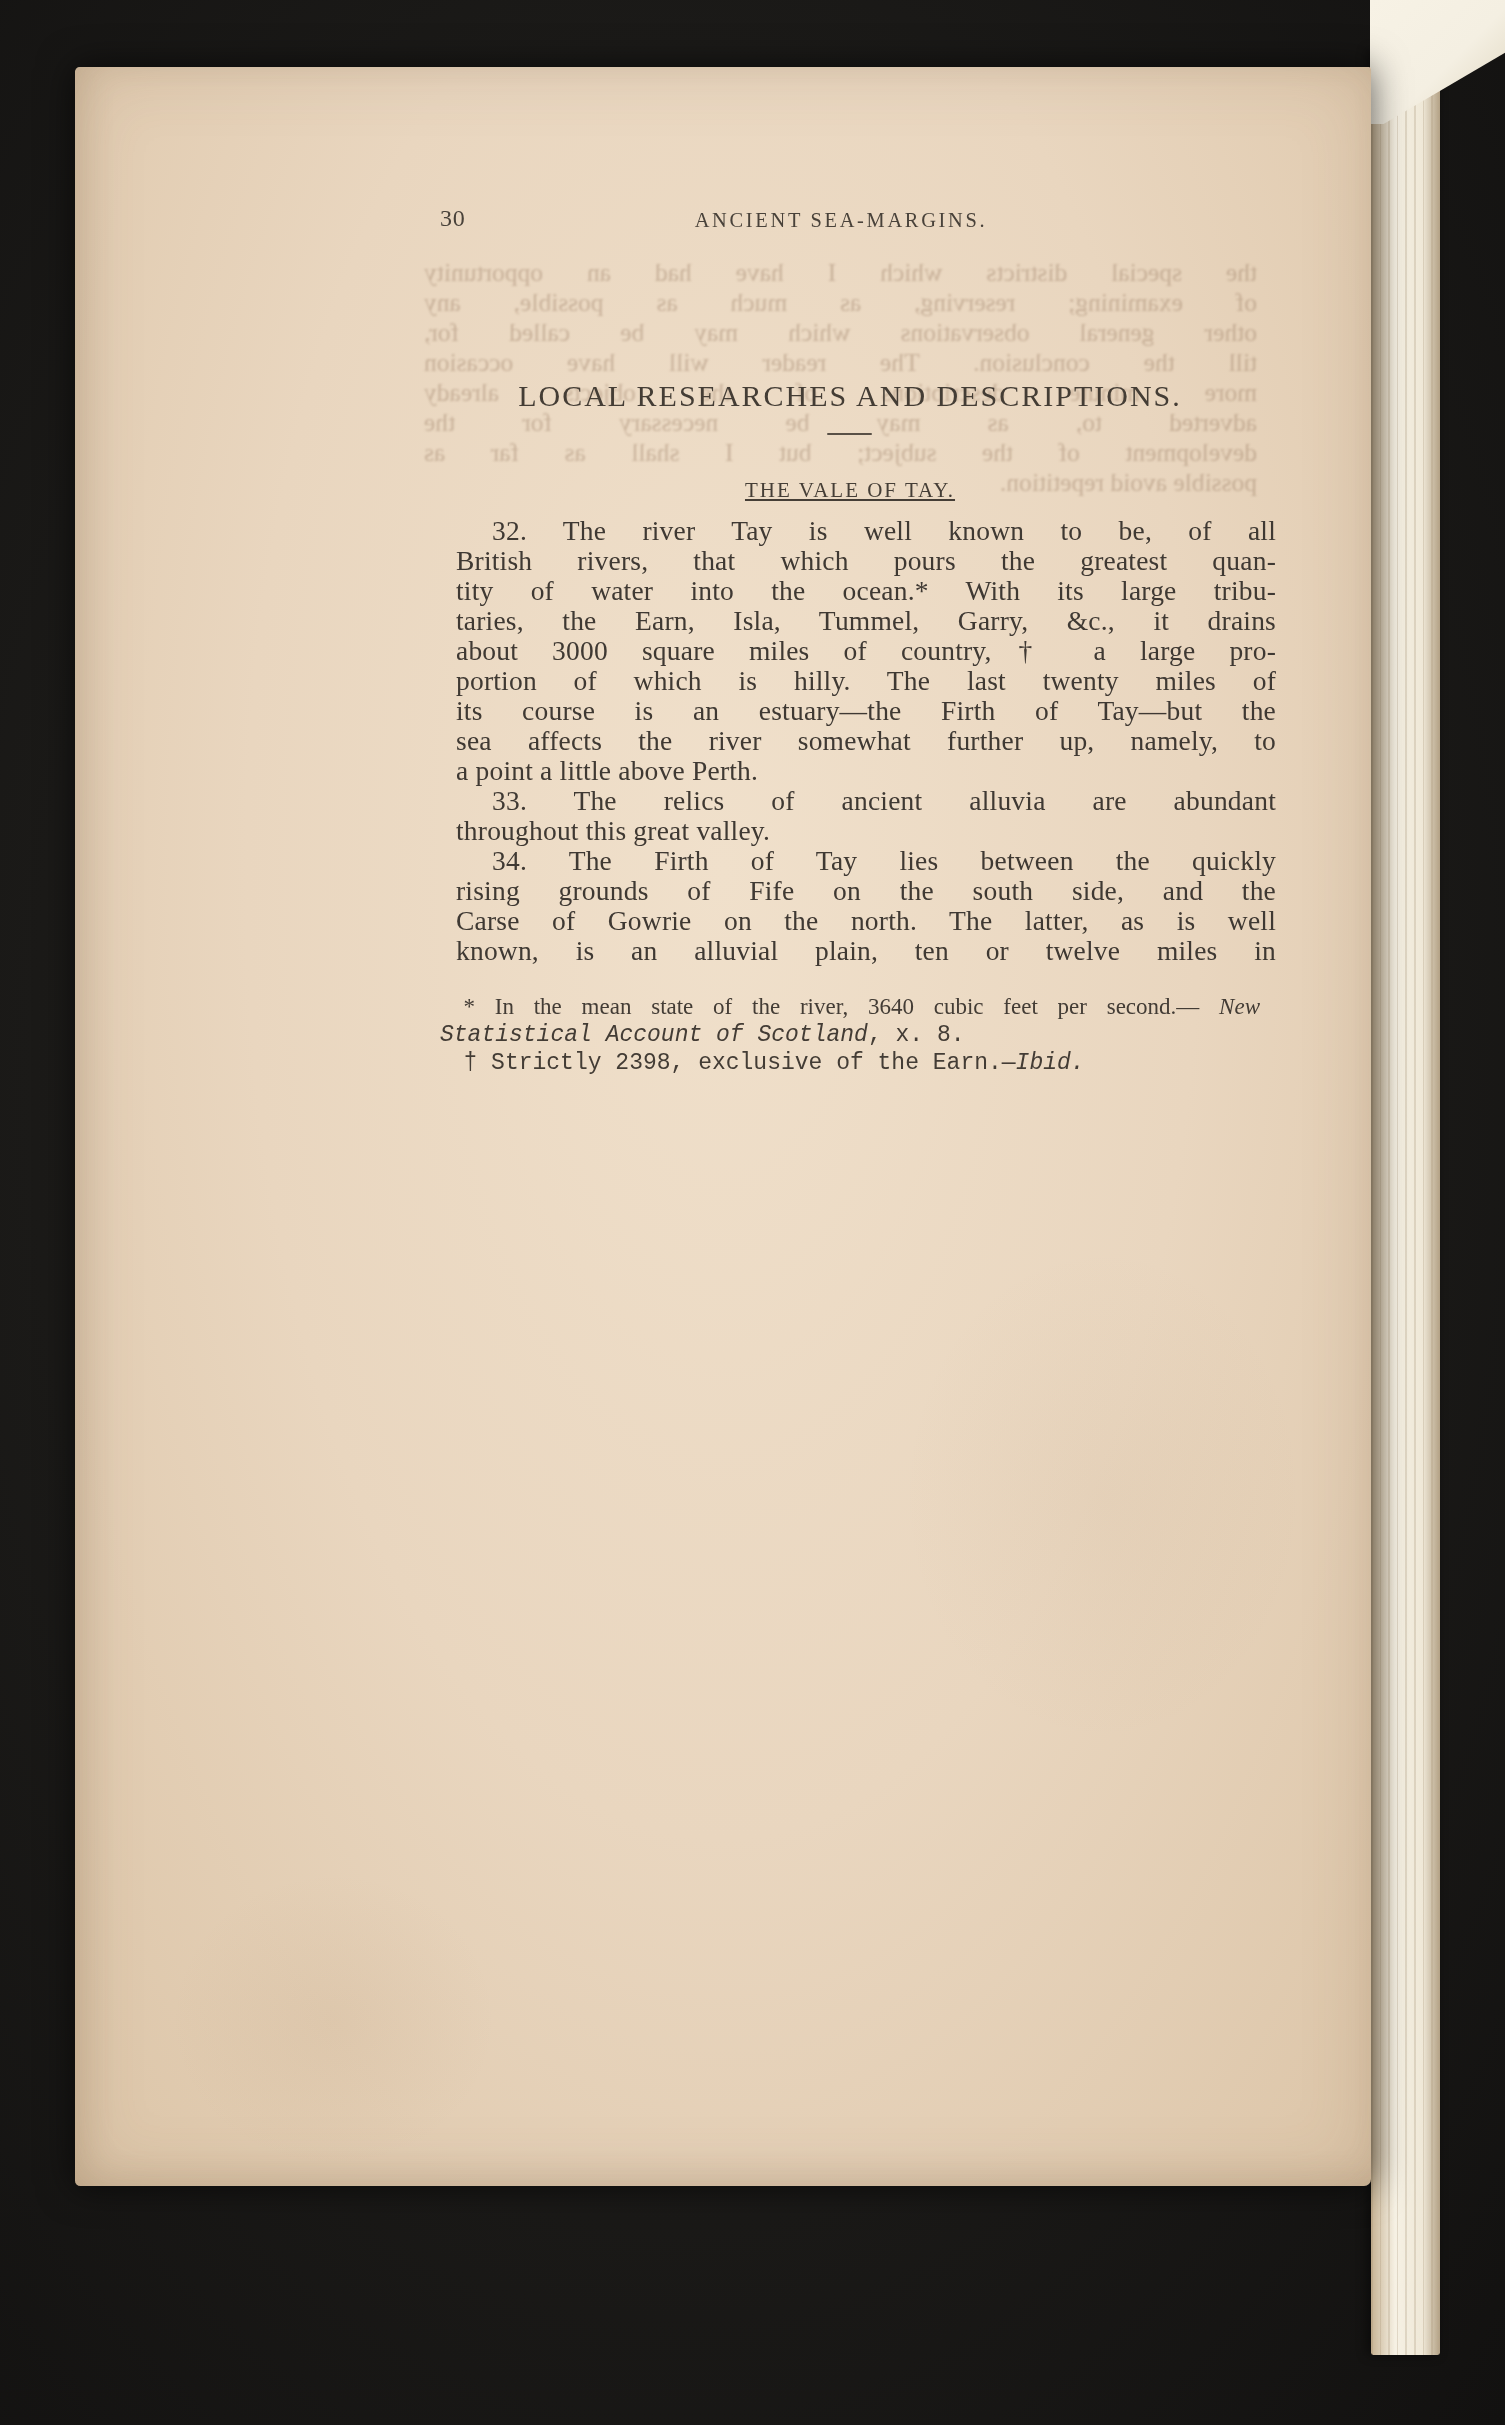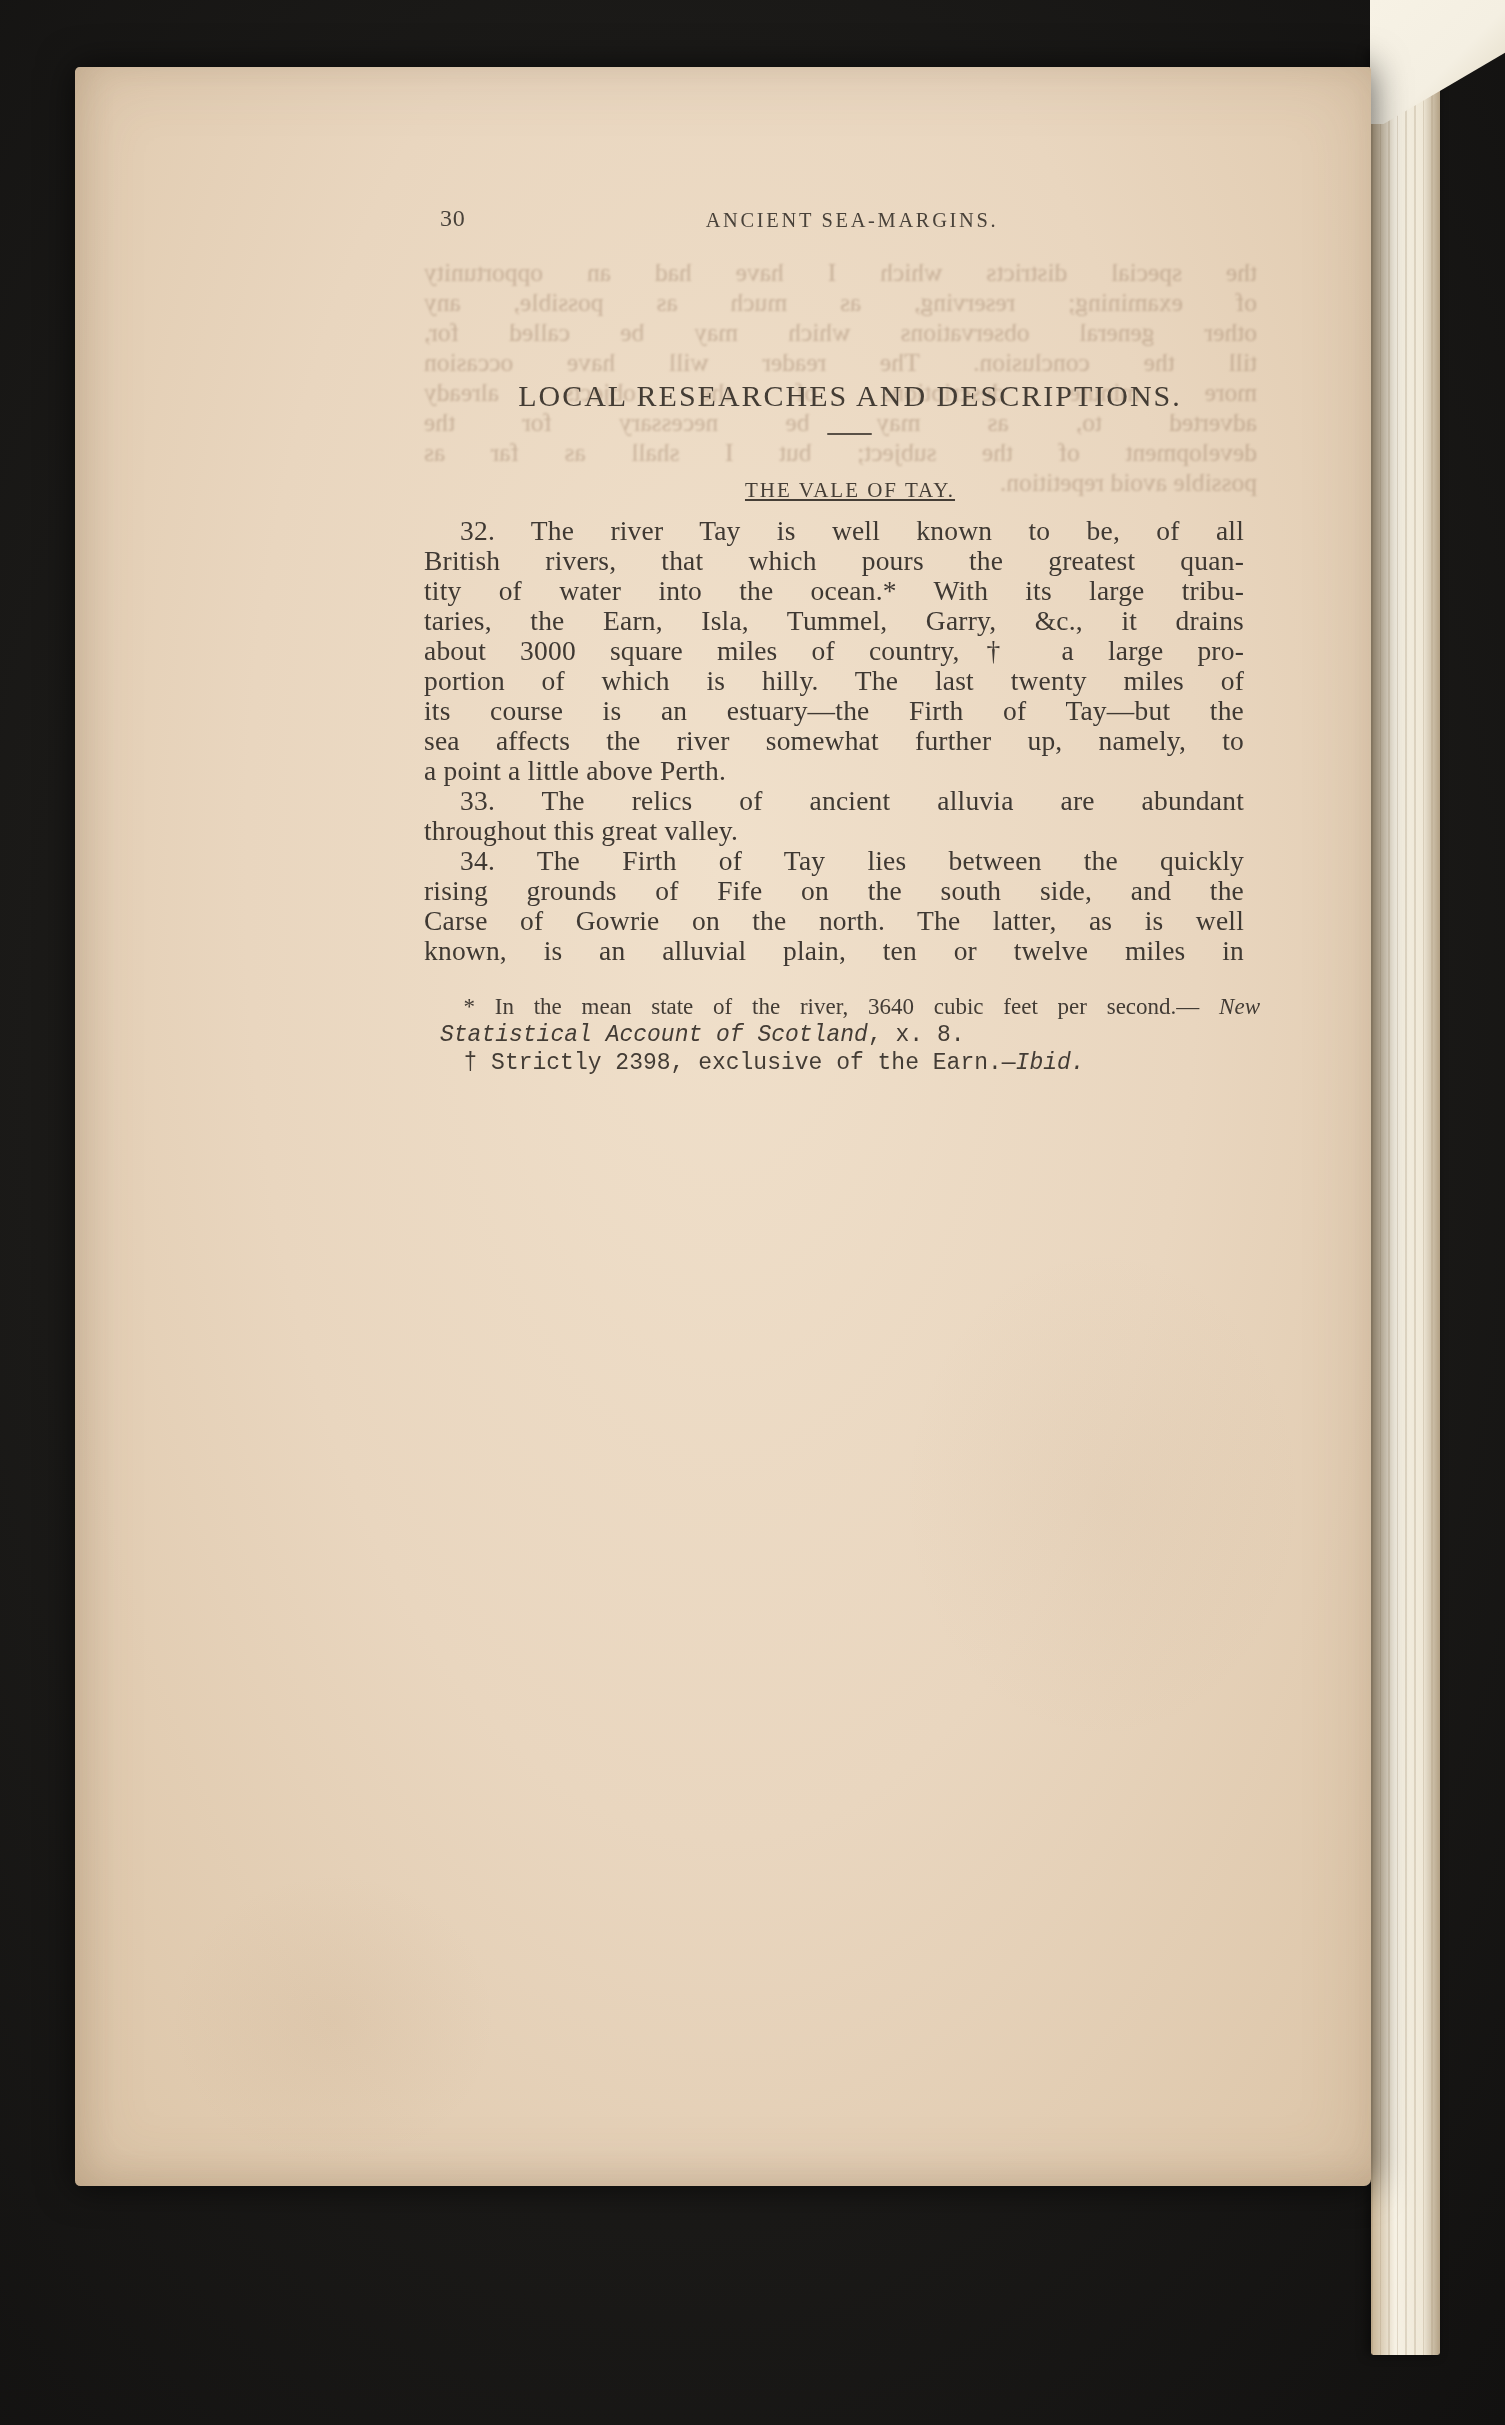--- a/index.html
+++ b/index.html
@@ -36,21 +36,21 @@
     box-shadow: 0 0 36px rgba(0,0,0,.65), inset 0 0 71px rgba(112,84,56,.18), inset 11px -7.8px 31px rgba(100,70,45,.12);
   }
   .stain{position:absolute;border-radius:50%;pointer-events:none;}
   .stain.a{left:94px;top:1804px;width:329px;height:298px;background:radial-gradient(ellipse, rgba(150,110,70,.07), rgba(0,0,0,0) 70%);}
   .stain.b{left:824px;top:1177px;width:408px;height:502px;background:radial-gradient(ellipse, rgba(150,115,75,.05), rgba(0,0,0,0) 70%);}
 
   .pagenum{
     position:absolute; left:365px; top:138px; font-size:24px; color:#49423a; letter-spacing:0.8px;
   }
   .running-header{
-    position:absolute; left:367px; top:142px; width:820px; text-align:center;
+    position:absolute; left:356px; top:142px; width:820px; text-align:center;
     font-size:20.4px; letter-spacing:2.7px; color:#49423a;
   }
   
   .bleed{
     position:absolute; left:349px; top:191px; width:833px;
     transform:scaleX(-1);
     color:rgba(148,117,92,.40);
     font-size:25.5px; line-height:30px;
     filter:blur(0.9px);
   }
@@ -63,21 +63,21 @@
   .divider{
     position:absolute; left:752px; top:366px; width:45px; height:2.4px;
     background:#595046; border-radius:1.6px;
   }
   .subtitle{
     position:absolute; left:365px; top:411px; width:820px; text-align:center;
     font-size:21px; letter-spacing:2px; color:#453e36;text-decoration:underline;
   }
 
   .bodytext{
-    position:absolute; left:349px; top:449px; width:820px;
+    position:absolute; left:381px; top:449px; width:820px;
     font-size:27.5px; line-height:30px; color:var(--ink); letter-spacing:0.2px;
   }
   .line{ text-align:justify; text-align-last:justify; }
   .line.fl{ text-align-last:left; }
   .line.ind{ text-indent:36px; }
 
   .footnotes{
     position:absolute; left:365px; top:926px; width:820px;
     font-size:23px; line-height:28px; color:#433c35;
   }

